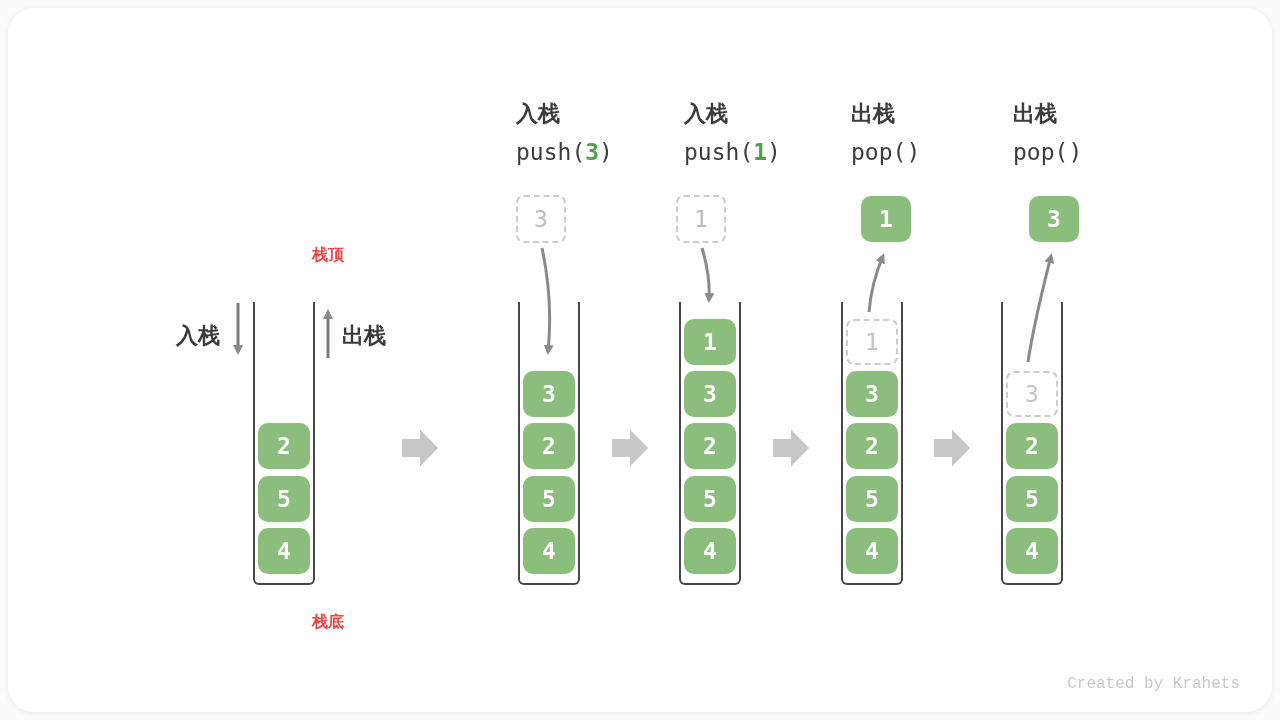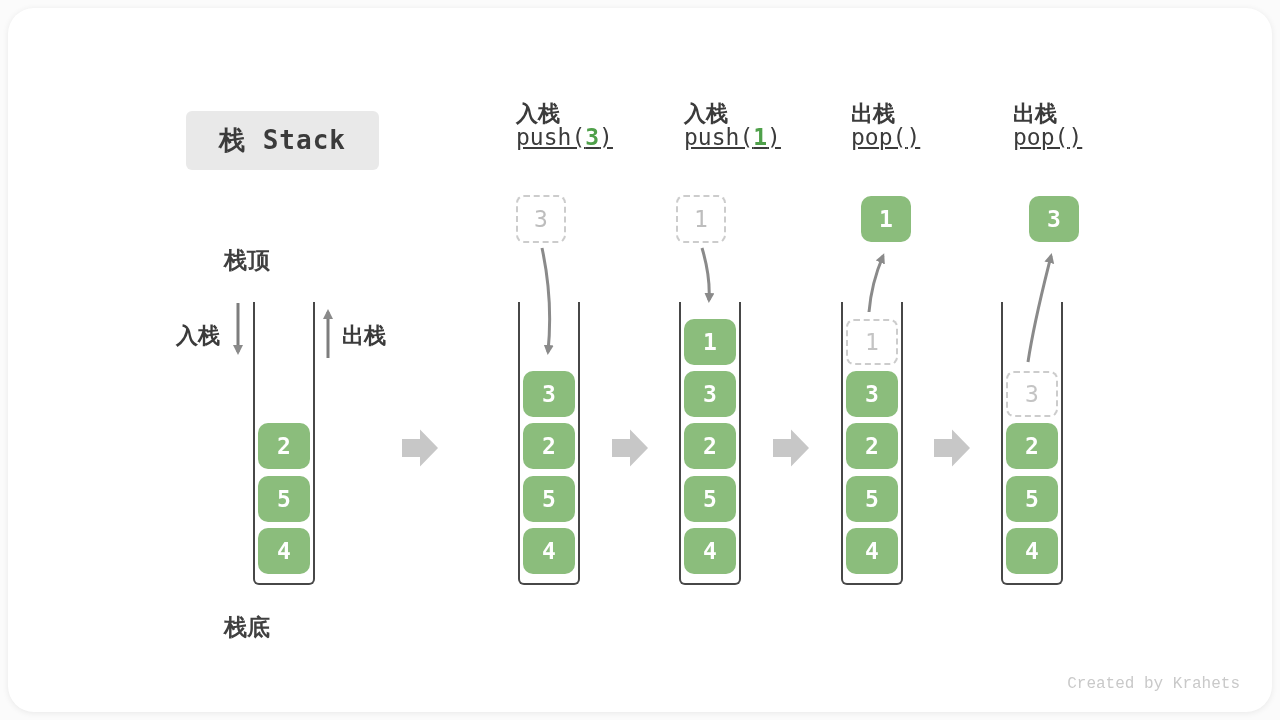--- a/index.html
+++ b/index.html
@@ -17,22 +17,22 @@
     position: absolute; left: 186px; top: 111px; width: 193px; height: 59px;
     background: #e9e9e9; border-radius: 6px;
     display: flex; align-items: center; justify-content: center;
     font-family: "DejaVu Sans Mono", monospace;
     font-size: 26px; font-weight: 700; color: #3b3b3b; letter-spacing: 1px;
   }
 
   .op-header { position: absolute; top: 103px; }
   .op-header .op-label { font-size: 22px; font-weight: 700; color: #3b3b3b; line-height: 1; }
   .op-header .op-code {
-    margin-top: 1px; font-family: "DejaVu Sans Mono", monospace;
-    font-size: 23px; color: #3b3b3b; line-height: 1; text-decoration: underline;
+    margin-top: 16px; font-family: "DejaVu Sans Mono", monospace;
+    font-size: 23px; color: #3b3b3b; line-height: 1;
   }
   .op-header .op-code .arg { color: #4fa04a; font-weight: 700; }
 
   .stack-container {
     position: absolute; top: 302px; width: 62px; height: 283px;
     border: 2px solid #474747; border-top: none;
     border-radius: 0 0 6px 6px; background: #ffffff;
   }
 
   .cell {
@@ -53,41 +53,38 @@
   }
   .float-box.dashed {
     border: 2px dashed #cccccc; border-radius: 8px; color: #bdbdbd; background: #ffffff;
   }
   .float-box.popped {
     height: 46px; background: #8bbd7c; border-radius: 10px; color: #ffffff; font-weight: 700;
   }
 
   .side-label { position: absolute; font-size: 22px; font-weight: 700; color: #3b3b3b; }
   .center-label {
-    position: absolute; width: 120px; text-align: left;
-    font-size: 23px; font-weight: 700; color: #404040;
+    position: absolute; width: 120px; text-align: right;
+    font-size: 16px; font-weight: 700; color: #ef4444;
   }
 
   .arrow-overlay { position: absolute; left: 0; top: 0; width: 1280px; height: 720px; pointer-events: none; }
 
   .watermark {
     position: absolute; right: 40px; top: 675px;
     font-family: Liberation Mono, monospace;
     font-size: 16px; color: #c9c9c9;
   }
 </style>
 </head>
 <body>
 
 <div class="card"></div>
 <div class="canvas">
 
-  <div class="title-box">
-    <span>栈 Stack</span>
-  </div>
 
   <div class="op-header" style="left:516px">
     <div class="op-label">入栈</div>
     <div class="op-code"><span>push(</span><span class="arg">3</span><span>)</span></div>
   </div>
   <div class="op-header" style="left:684px">
     <div class="op-label">入栈</div>
     <div class="op-code"><span>push(</span><span class="arg">1</span><span>)</span></div>
   </div>
   <div class="op-header" style="left:851px">

